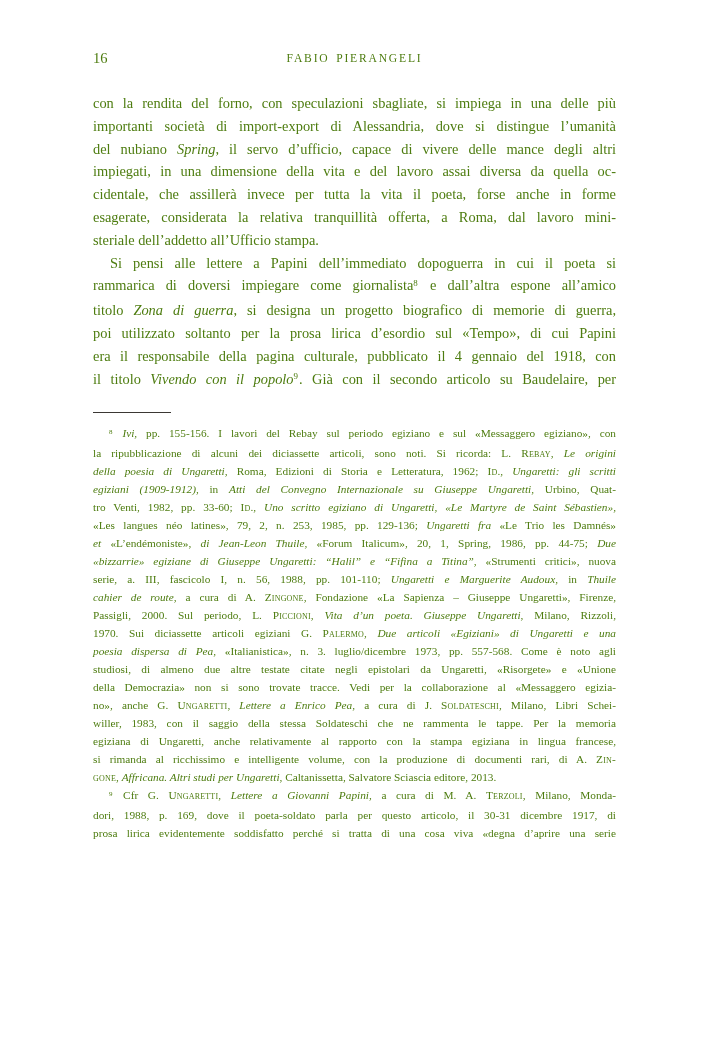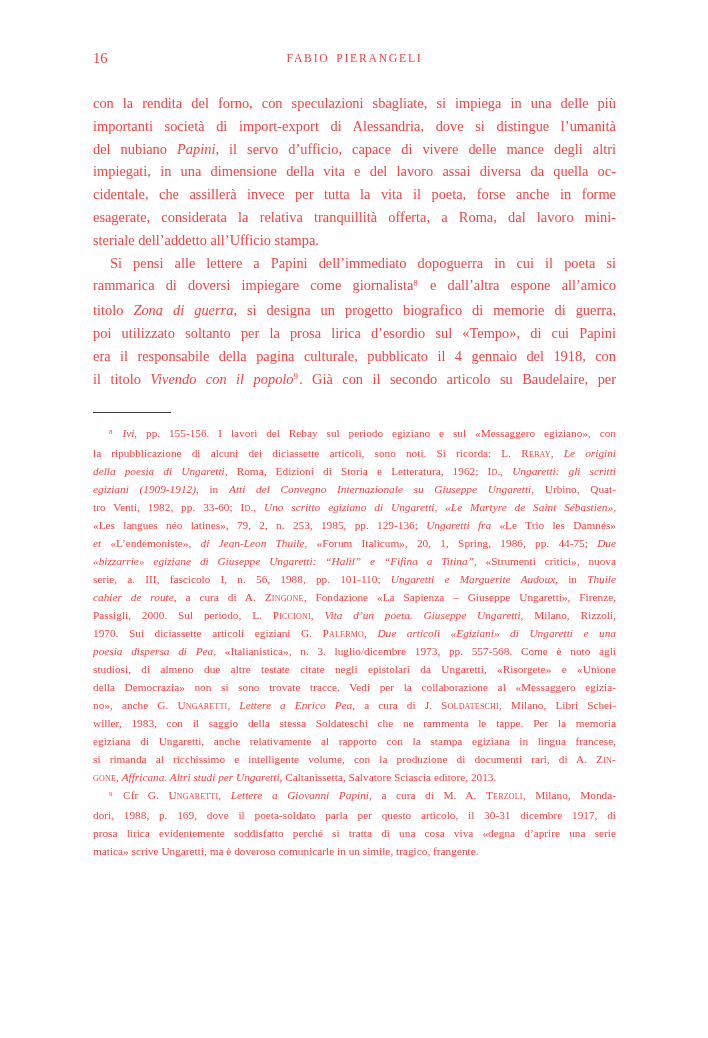--- a/index.html
+++ b/index.html
@@ -2,21 +2,21 @@
 <html><head>
 <meta charset="utf-8">
 <style>
   html,body{margin:0;padding:0;background:#ffffff;}
   .page{
     position:relative;
     width:708px;height:1038px;
     background:#ffffff;
     overflow:hidden;
     font-family:"Liberation Serif","DejaVu Serif",serif;
-    color:#ef4444;
+    color:#4d7c0f;
     box-sizing:border-box;
     padding:50px 92px 0 93px;
   }
   .page-header{position:relative;height:17px;margin-bottom:25px;}
   .page-number{
     position:absolute;left:0;top:0;
     font-size:14.5px;line-height:17px;
   }
   .running-header{
     text-align:center;
@@ -52,21 +52,21 @@
 
 <div class="page">
   <div class="page-header">
     <span class="page-number">16</span>
     <div class="running-header">FABIO PIERANGELI</div>
   </div>
 
   <div id="body-text" class="body-text">
       <div class="line"><span>con la rendita del forno, con speculazioni sbagliate, si impiega in una delle più</span></div>
       <div class="line"><span>importanti società di import-export di Alessandria, dove si distingue l’umanità</span></div>
-      <div class="line"><span>del nubiano </span><span class="i">Papini</span><span>, il servo d’ufficio, capace di vivere delle mance degli altri</span></div>
+      <div class="line"><span>del nubiano </span><span class="i">Spring</span><span>, il servo d’ufficio, capace di vivere delle mance degli altri</span></div>
       <div class="line"><span>impiegati, in una dimensione della vita e del lavoro assai diversa da quella oc-</span></div>
       <div class="line"><span>cidentale, che assillerà invece per tutta la vita il poeta, forse anche in forme</span></div>
       <div class="line"><span>esagerate, considerata la relativa tranquillità offerta, a Roma, dal lavoro mini-</span></div>
       <div class="line last"><span>steriale dell’addetto all’Ufficio stampa.</span></div>
       <div class="line indent"><span>Si pensi alle lettere a Papini dell’immediato dopoguerra in cui il poeta si</span></div>
       <div class="line"><span>rammarica di doversi impiegare come giornalista</span><span class="sup">8</span><span> e dall’altra espone all’amico</span></div>
       <div class="line"><span>titolo </span><span class="i">Zona di guerra</span><span>, si designa un progetto biografico di memorie di guerra,</span></div>
       <div class="line"><span>poi utilizzato soltanto per la prosa lirica d’esordio sul «Tempo», di cui Papini</span></div>
       <div class="line"><span>era il responsabile della pagina culturale, pubblicato il 4 gennaio del 1918, con</span></div>
       <div class="line"><span>il titolo </span><span class="i">Vivendo con il popolo</span><span class="sup">9</span><span>. Già con il secondo articolo su Baudelaire, per</span></div>
@@ -91,15 +91,14 @@
       <div class="line"><span>studiosi, di almeno due altre testate citate negli epistolari da Ungaretti, «Risorgete» e «Unione</span></div>
       <div class="line"><span>della Democrazia» non si sono trovate tracce. Vedi per la collaborazione al «Messaggero egizia-</span></div>
       <div class="line"><span>no», anche G. </span><span class="sc">Ungaretti</span><span>, </span><span class="i">Lettere a Enrico Pea</span><span>, a cura di J. </span><span class="sc">Soldateschi</span><span>, Milano, Libri Schei-</span></div>
       <div class="line"><span>willer, 1983, con il saggio della stessa Soldateschi che ne rammenta le tappe. Per la memoria</span></div>
       <div class="line"><span>egiziana di Ungaretti, anche relativamente al rapporto con la stampa egiziana in lingua francese,</span></div>
       <div class="line"><span>si rimanda al ricchissimo e intelligente volume, con la produzione di documenti rari, di A. </span><span class="sc">Zin-</span></div>
       <div class="line last"><span class="sc">gone</span><span>, </span><span class="i">Affricana. Altri studi per Ungaretti</span><span>, Caltanissetta, Salvatore Sciascia editore, 2013.</span></div>
       <div class="line indent"><span class="sup">9</span><span> Cfr G. </span><span class="sc">Ungaretti</span><span>, </span><span class="i">Lettere a Giovanni Papini,</span><span> a cura di M. A. </span><span class="sc">Terzoli</span><span>, Milano, Monda-</span></div>
       <div class="line"><span>dori, 1988, p. 169, dove il poeta-soldato parla per questo articolo, il 30-31 dicembre 1917, di</span></div>
       <div class="line"><span>prosa lirica evidentemente soddisfatto perché si tratta di una cosa viva «degna d’aprire una serie</span></div>
-      <div class="line last"><span>matica» scrive Ungaretti, ma è doveroso comunicarle in un simile, tragico, frangente.</span></div>
     </div>
 </div>
 
 </body></html>

